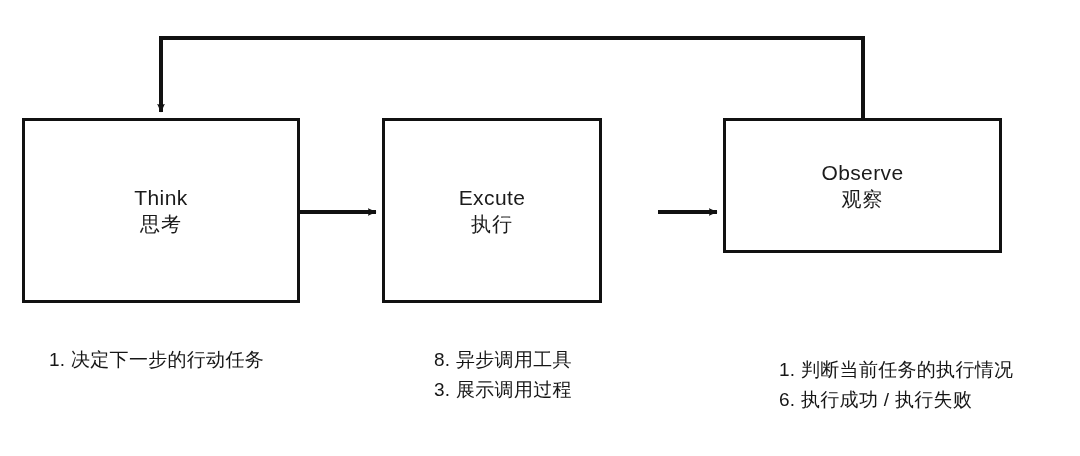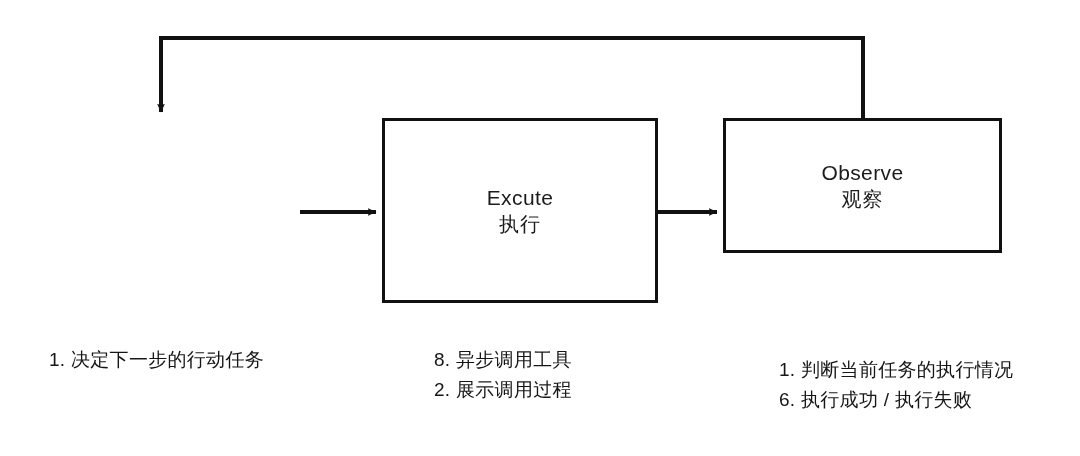--- a/index.html
+++ b/index.html
@@ -30,21 +30,21 @@
     position: absolute;
     border: 3px solid #111111;
     background: #ffffff;
     box-sizing: border-box;
     display: flex;
     flex-direction: column;
     align-items: center;
     justify-content: center;
   }
   #node-think  { left: 22px;  top: 118px; width: 278px; height: 185px; }
-  #node-excute { left: 382px; top: 118px; width: 276px; height: 185px; }
+  #node-excute { left: 382px; top: 118px; width: 220px; height: 185px; }
   #node-observe{ left: 723px; top: 118px; width: 279px; height: 135px; }
   .node-title-en {
     font-size: 21px;
     line-height: 27px;
     letter-spacing: 0.4px;
     color: #1b1b1b;
     white-space: nowrap;
   }
   .node-title-zh {
     font-size: 20px;
@@ -87,38 +87,42 @@
 
     <g>
       <line x1="658" y1="212" x2="717" y2="212" stroke="#111111" stroke-width="4" marker-end="url(#arrowhead)"></line>
     </g>
 
     <g>
       <path d="M863,118 L863,38 L161,38 L161,112" fill="none" stroke="#111111" stroke-width="4" marker-end="url(#arrowhead)"></path>
     </g>
   </svg>
 
+  <div class="node-box" id="node-think">
+    <span class="node-title-en">Think</span>
+    <span class="node-title-zh">思考</span>
+  </div>
 
   <div class="node-box" id="node-excute">
     <span class="node-title-en">Excute</span>
     <span class="node-title-zh">执行</span>
   </div>
 
   <div class="node-box" id="node-observe">
     <span class="node-title-en">Observe</span>
     <span class="node-title-zh">观察</span>
   </div>
 
   <div class="detail-list" id="list-think">
     <span class="detail-item">1. 决定下一步的行动任务</span>
   </div>
 
   <div class="detail-list" id="list-excute">
     <span class="detail-item">8. 异步调用工具</span>
-    <span class="detail-item">2. 展示调用过程</span>
+    <span class="detail-item">3. 展示调用过程</span>
   </div>
 
   <div class="detail-list" id="list-observe">
     <span class="detail-item">1. 判断当前任务的执行情况</span>
     <span class="detail-item">6. 执行成功 / 执行失败</span>
   </div>
 
 </div>
 
 </body></html>

